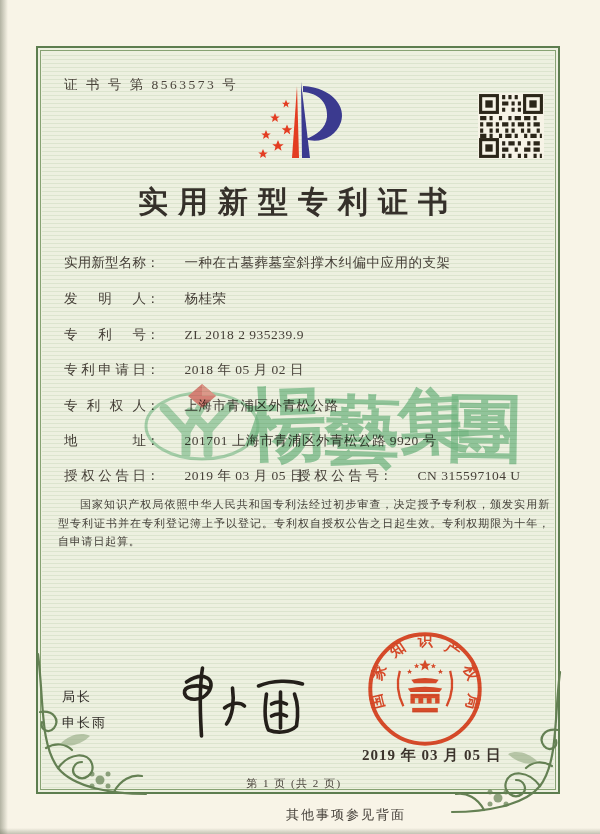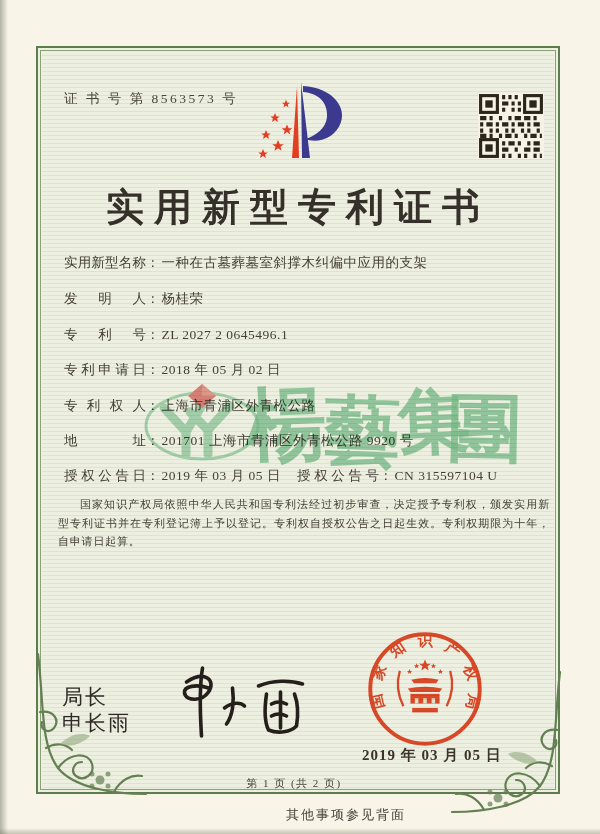--- a/index.html
+++ b/index.html
@@ -26,48 +26,48 @@
   .cert-border .inner-line{
     position:absolute; left:2px; top:2px; right:2px; bottom:2px;
     border:1px solid #87a273;
   }
   .cert-border .guilloche{
     position:absolute; left:4px; top:4px; right:4px; bottom:4px;
     background:repeating-linear-gradient(0deg,
       rgba(150,180,135,.20) 0 1px, rgba(0,0,0,0) 1px 4px);
   }
   .cert-number{
-    position:absolute; left:64px; top:90px; font-size:13.5px;
+    position:absolute; left:64px; top:76px; font-size:13.5px;
     letter-spacing:2.5px; color:#4a443b; z-index:5;
   }
   .logo{ position:absolute; left:250px; top:78px; z-index:5; }
   .qr{ position:absolute; left:478px; top:93px; z-index:5; }
   .cert-title{
     position:absolute; left:36px; top:182px; width:524px; text-align:center;
-    font-size:38px; font-weight:bold; letter-spacing:10px; color:#35302a;
+    font-size:30px; font-weight:bold; letter-spacing:10px; color:#35302a;
     z-index:5;
   }
   .fields{ position:absolute; left:64px; top:0; width:470px; z-index:5; }
   .frow{ position:absolute; left:0; width:470px; height:22px;
     font-size:13.5px; line-height:20px; white-space:nowrap; }
   .flabel{ display:inline-flex; justify-content:space-between;
     width:82px; vertical-align:top; }
   .fcolon{ display:inline-block; }
-  .fvalue{ display:inline-block; margin-left:2px; letter-spacing:.5px; }
+  .fvalue{ display:inline-block; margin-left:25px; letter-spacing:.5px; }
   .pair2{ position:absolute; left:233px; top:0; white-space:nowrap; }
   .body-text{
     position:absolute; left:58px; top:495px; width:492px; z-index:5;
     font-size:11px; line-height:18.6px; letter-spacing:.8px;
     text-align:justify; color:#45403a;
   }
   .body-text p{ text-indent:2em; }
   .signatory{
     position:absolute; left:62px; top:684px; z-index:5;
     font-family:"Liberation Sans","DejaVu Sans",sans-serif;
-    font-size:21px; line-height:26px; color:#2e2a25; letter-spacing:2px;
+    font-size:13px; line-height:26px; color:#2e2a25; letter-spacing:2px;
   }
   .signature{ position:absolute; left:172px; top:662px; z-index:6; }
   .seal{ position:absolute; left:361px; top:625px; z-index:8;
     mix-blend-mode:multiply; }
   .seal-date{
     position:absolute; left:362px; top:746px; z-index:7; font-weight:bold;
     font-size:15px; letter-spacing:1px; color:#3b332b; white-space:nowrap;
   }
   .watermark{ position:absolute; left:0; top:0; z-index:9;
     mix-blend-mode:multiply; pointer-events:none; }
@@ -163,21 +163,21 @@
           <span>发</span>
           <span>明</span>
           <span>人</span>
         </span><span class="fcolon">：</span><span class="fvalue">杨桂荣</span>
     </div>
     <div class="frow" style="top:325px">
       <span class="flabel">
           <span>专</span>
           <span>利</span>
           <span>号</span>
-        </span><span class="fcolon">：</span><span class="fvalue">ZL 2027 2 0645496.1</span>
+        </span><span class="fcolon">：</span><span class="fvalue">ZL 2018 2 935239.9</span>
     </div>
     <div class="frow" style="top:360px">
       <span class="flabel">
           <span>专</span>
           <span>利</span>
           <span>申</span>
           <span>请</span>
           <span>日</span>
         </span><span class="fcolon">：</span><span class="fvalue">2018 年 05 月 02 日</span>
     </div>

